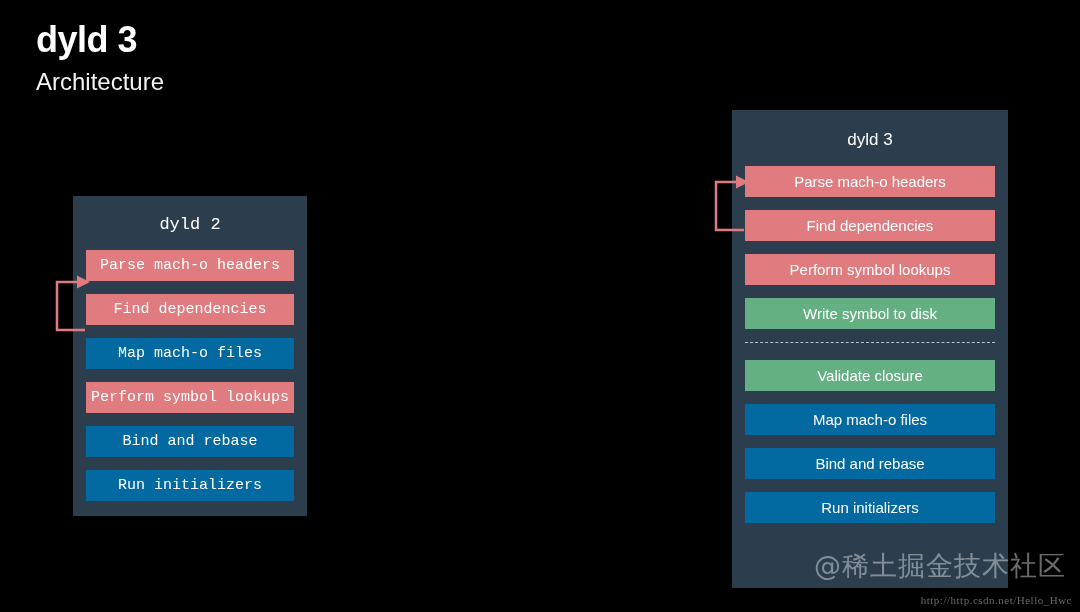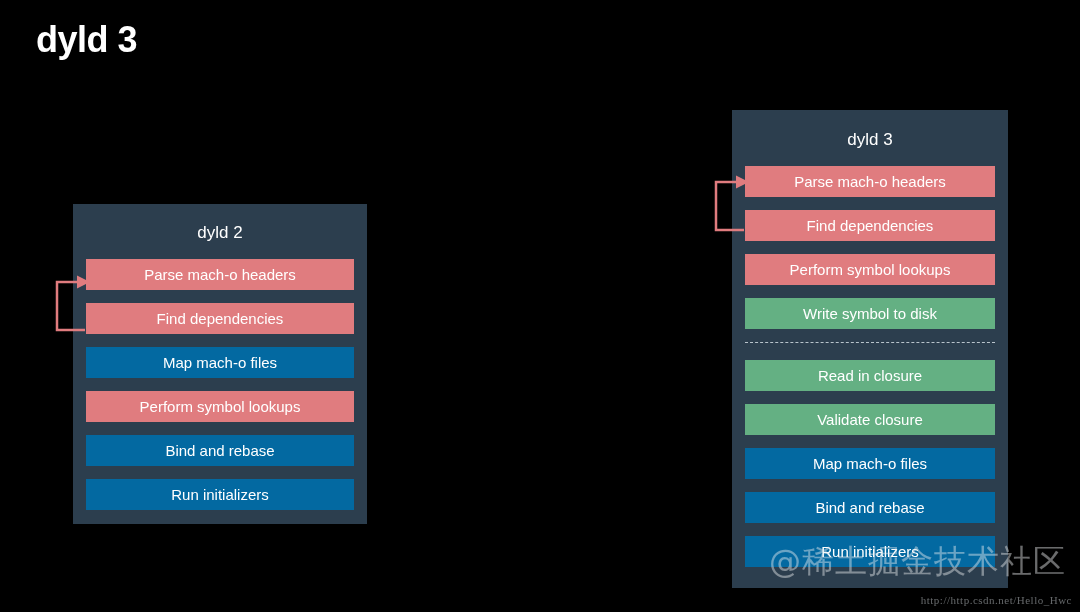--- a/index.html
+++ b/index.html
@@ -42,23 +42,24 @@
 
   
   .panel {
     position: absolute;
     background: #2c3e4e;
     box-sizing: border-box;
     padding: 0;
   }
   #panel-dyld2 {
     left: 73px;
-    top: 204px;
-    width: 294px;
+    top: 196px;
+    width: 234px;
     height: 320px;
+    font-family: Liberation Mono, monospace;
   }
   #panel-dyld3 {
     left: 732px;
     top: 110px;
     width: 276px;
     height: 478px;
   }
   .panel-title {
     color: #ffffff;
     font-size: 17px;
@@ -99,21 +100,21 @@
     pointer-events: none;
   }
   #loop-dyld2 { left: 52px; top: 272px; width: 40px; height: 68px; }
   #loop-dyld3 { left: 711px; top: 172px; width: 40px; height: 68px; }
 
   
   .watermark-cn {
     position: absolute;
     right: 14px;
     bottom: 28px;
-    font-size: 32px;
+    font-size: 27px;
     color: rgba(235,238,240,0.45);
     letter-spacing: 1px;
     white-space: nowrap;
     font-family: "DejaVu Sans", sans-serif;
     margin-left: 32px;
   }
   .watermark-url {
     position: absolute;
     right: 8px;
     bottom: 6px;
@@ -122,20 +123,21 @@
     white-space: nowrap;
     font-family: "Liberation Serif", serif;
     letter-spacing: 0.5px;
   }
 </style>
 </head>
 <body>
 
 <div class="title-block">
   <div class="slide-title">dyld 3</div>
+  <div class="slide-subtitle">Architecture</div>
 </div>
 
 <div class="panel" id="panel-dyld2">
   <div class="panel-title">dyld 2</div>
   <div class="steps">
       <div class="step red">Parse mach-o headers</div>
       <div class="step red">Find dependencies</div>
       <div class="step blue">Map mach-o files</div>
       <div class="step red">Perform symbol lookups</div>
       <div class="step blue">Bind and rebase</div>
@@ -151,21 +153,20 @@
 </div>
 
 <div class="panel" id="panel-dyld3">
   <div class="panel-title">dyld 3</div>
   <div class="steps">
       <div class="step red">Parse mach-o headers</div>
       <div class="step red">Find dependencies</div>
       <div class="step red">Perform symbol lookups</div>
       <div class="step green">Write symbol to disk</div>
       <div class="separator"></div>
-      <div class="step green">Read in closure</div>
       <div class="step green">Validate closure</div>
       <div class="step blue">Map mach-o files</div>
       <div class="step blue">Bind and rebase</div>
       <div class="step blue">Run initializers</div>
     </div>
 </div>
 
 <div class="loop-arrow" id="loop-dyld3">
   <svg width="40" height="68" viewBox="0 0 40 68" xmlns="http://www.w3.org/2000/svg">
     <path d="M 33 58 L 5 58 L 5 10 L 26 10" fill="none" stroke="#e07c7f" stroke-width="2.5"></path>

